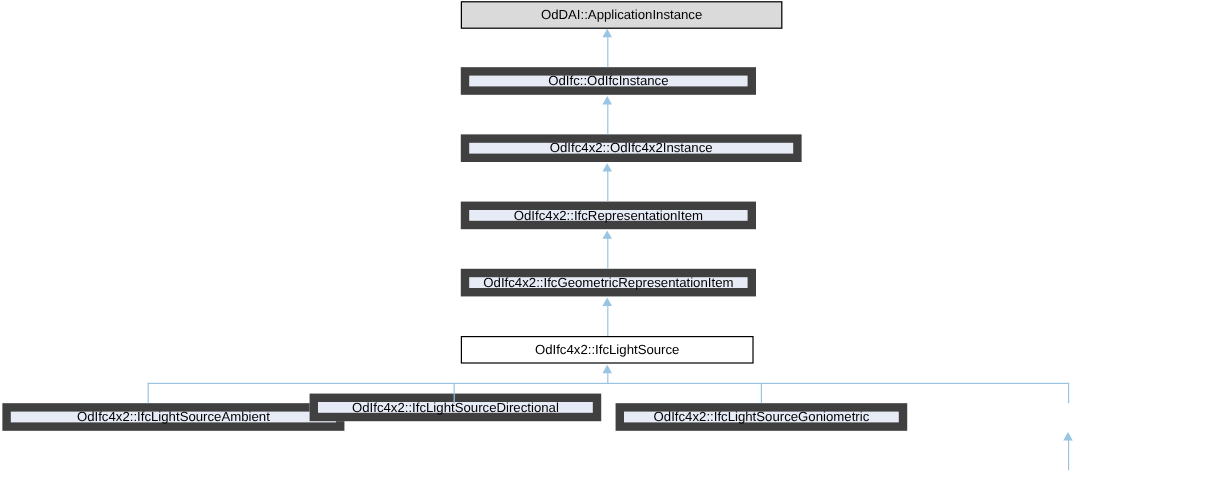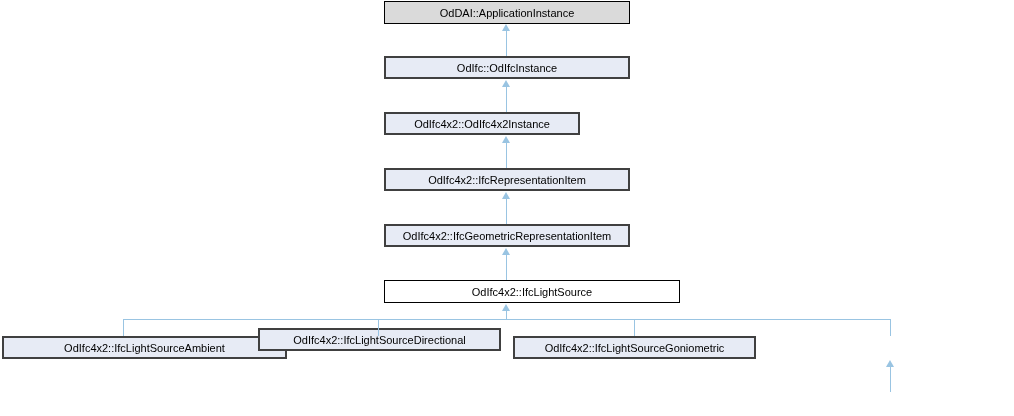--- a/index.html
+++ b/index.html
@@ -22,21 +22,21 @@
     display: flex;
     align-items: center;
     justify-content: center;
     font-size: 11px;
     color: #000000;
     white-space: nowrap;
     cursor: default;
   }
   .node.base {
     background: #e7ebf5;
-    border: 2px solid #404040;
+    border: 7px solid #404040;
     cursor: pointer;
   }
   .node.external {
     background: #dadada;
     border: 1px solid #000000;
   }
   .node.current {
     background: #ffffff;
     border: 1px solid #000000;
   }
@@ -57,31 +57,31 @@
     border-left: 4px solid transparent;
     border-right: 4px solid transparent;
     border-bottom: 7px solid #99c4e2;
   }
 </style>
 </head>
 <body>
 
 <div class="diagram">
 
-  <div class="node external" style="left:384px; top:1px;   width:246px;">OdDAI::ApplicationInstance</div>
+  <div class="node external" style="left:384px; top:1px;   width:268px;">OdDAI::ApplicationInstance</div>
 
   <div class="node base" style="left:384px; top:56px;  width:246px;">OdIfc::OdIfcInstance</div>
 
-  <div class="node base" style="left:384px; top:112px; width:196px;">OdIfc4x2::OdIfc4x2Instance</div>
+  <div class="node base" style="left:384px; top:112px; width:284px;">OdIfc4x2::OdIfc4x2Instance</div>
 
   <div class="node base" style="left:384px; top:168px; width:246px;">OdIfc4x2::IfcRepresentationItem</div>
 
   <div class="node base" style="left:384px; top:224px; width:246px;">OdIfc4x2::IfcGeometricRepresentationItem</div>
 
-  <div class="node current" style="left:384px; top:280px; width:296px;">OdIfc4x2::IfcLightSource</div>
+  <div class="node current" style="left:384px; top:280px; width:244px;">OdIfc4x2::IfcLightSource</div>
 
   <div class="node base" style="left:2px;   top:336px; width:285px;">OdIfc4x2::IfcLightSourceAmbient</div>
 
   <div class="node base" style="left:258px; top:328px; width:243px;">OdIfc4x2::IfcLightSourceDirectional</div>
 
   <div class="node base" style="left:513px; top:336px; width:243px;">OdIfc4x2::IfcLightSourceGoniometric</div>
 
 
 
   <div class="arrowhead-up" style="left:502px; top:24px;"></div>

